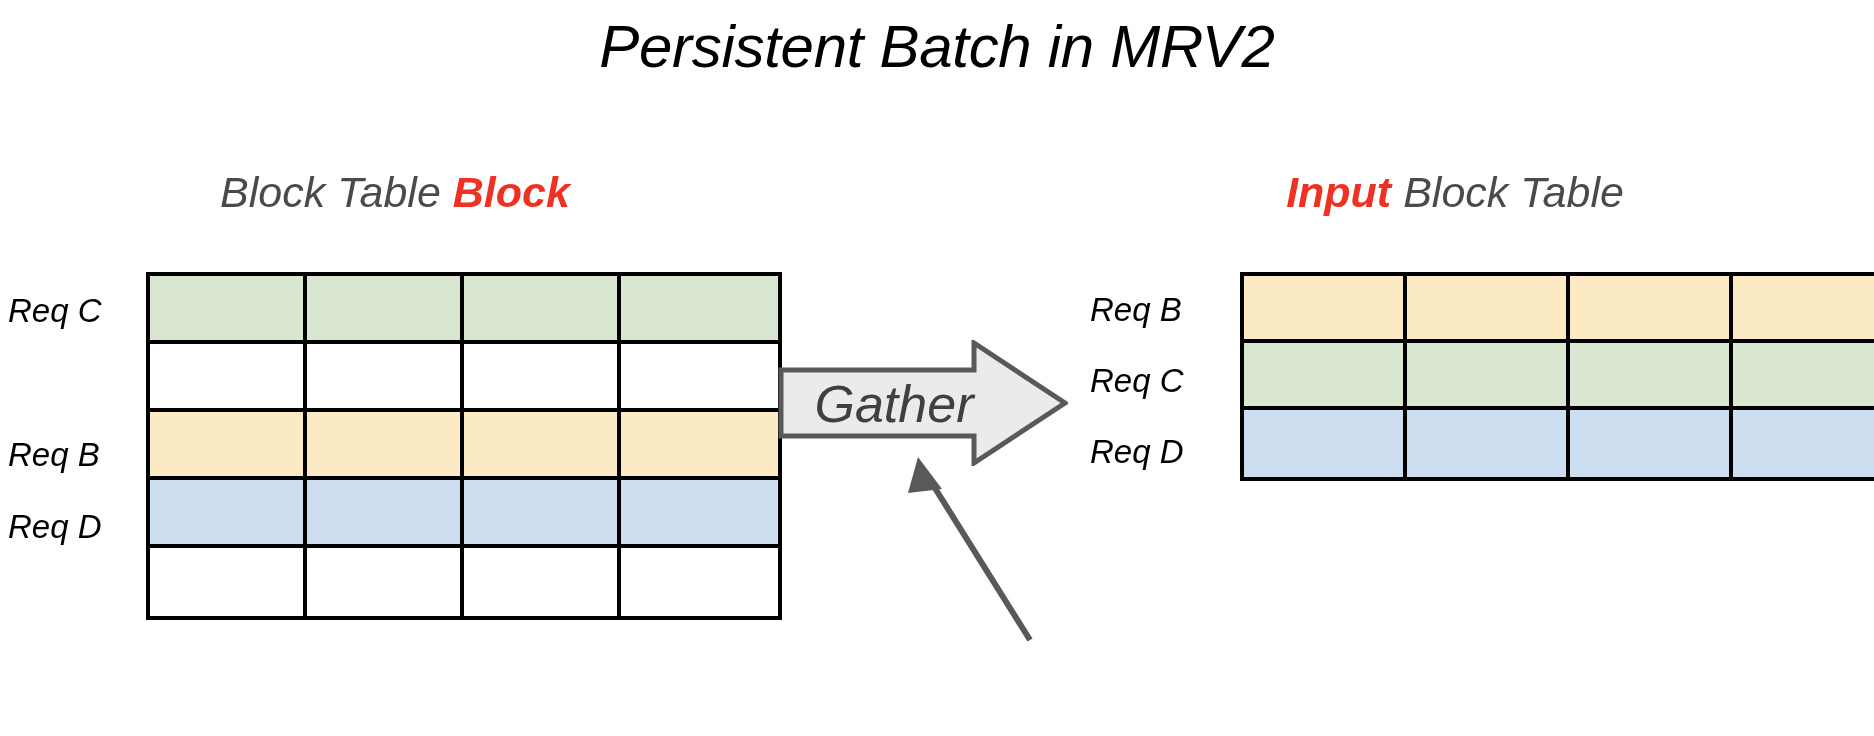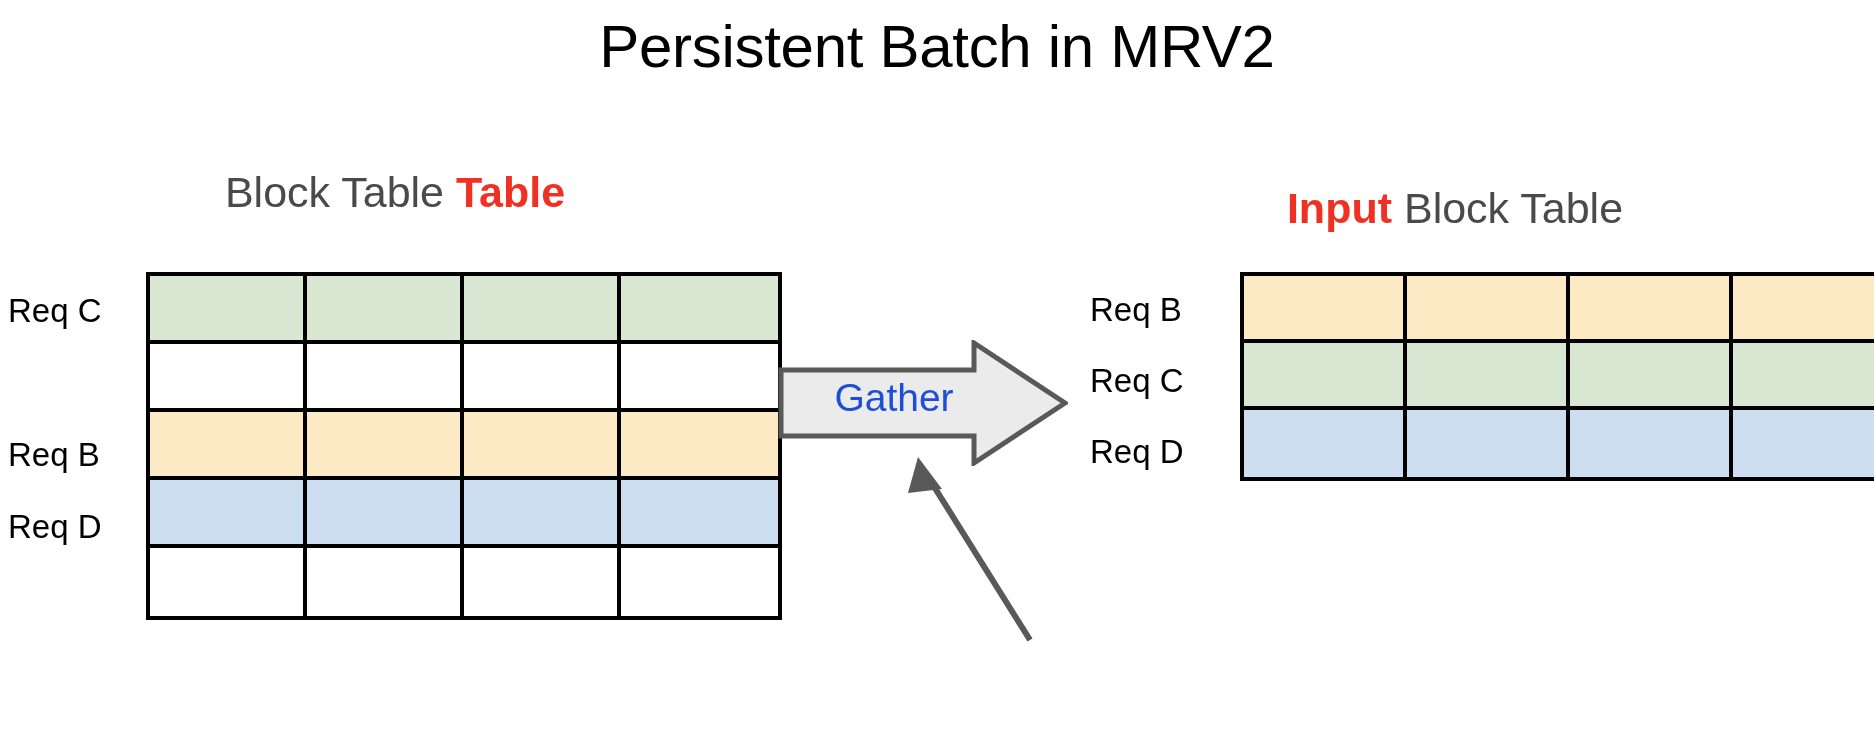--- a/index.html
+++ b/index.html
@@ -10,20 +10,21 @@
   body {
     width: 1874px;
     height: 736px;
     position: relative;
     font-family: "Liberation Sans", sans-serif;
     overflow: hidden;
   }
   .stage {
     position: absolute;
     inset: 0;
+    font-style: italic;
   }
 
   
   #slide-title {
     position: absolute;
     left: 0;
     top: 14px;
     width: 1874px;
     text-align: center;
     font-size: 60px;
@@ -39,21 +40,21 @@
     font-size: 43px;
     color: #4a4a4a;
     white-space: pre;
     line-height: 1.1;
   }
   .section-heading .accent {
     color: #ef3124;
     font-weight: bold;
   }
   #heading-state  { left: 130px;  top: 169px; width: 530px; text-align: center; }
-  #heading-input  { left: 1165px; top: 169px; width: 580px; text-align: center; margin-top: 16px; }
+  #heading-input  { left: 1165px; top: 169px; width: 580px; text-align: center; }
 
   
   .grid {
     position: absolute;
     display: grid;
     border: 4px solid #000000;
     box-sizing: content-box;
     background: #000000;
     gap: 0;
   }
@@ -98,22 +99,22 @@
     top: 340px;
     width: 290px;
     height: 126px;
   }
   #gather-label {
     position: absolute;
     left: 778px;
     top: 378px;
     width: 232px;
     text-align: center;
-    font-size: 39px;
-    color: #1d4ed8;
+    font-size: 52px;
+    color: #404040;
     white-space: pre;
     line-height: 1;
   }
 
   
   #callout-line {
     position: absolute;
     left: 900px;
     top: 455px;
     width: 140px;
@@ -131,21 +132,21 @@
     line-height: 1.1;
   }
 </style>
 </head>
 <body>
 
 <div class="stage">
 
   <div id="slide-title">Persistent Batch in MRV2</div>
 
-  <div id="heading-state" class="section-heading"><span>Block Table </span><span class="accent">Table</span><span></span></div>
+  <div id="heading-state" class="section-heading"><span>Block Table </span><span class="accent">Block</span><span></span></div>
 
   <div id="heading-input" class="section-heading"><span></span><span class="accent">Input</span><span> Block Table</span></div>
 
   <div id="state-table" class="grid">
       <div class="cell" style="background: rgb(217, 230, 210);"></div>
       <div class="cell" style="background: rgb(217, 230, 210);"></div>
       <div class="cell" style="background: rgb(217, 230, 210);"></div>
       <div class="cell last-col" style="background: rgb(217, 230, 210);"></div>
       <div class="cell" style="background: rgb(255, 255, 255);"></div>
       <div class="cell" style="background: rgb(255, 255, 255);"></div>

